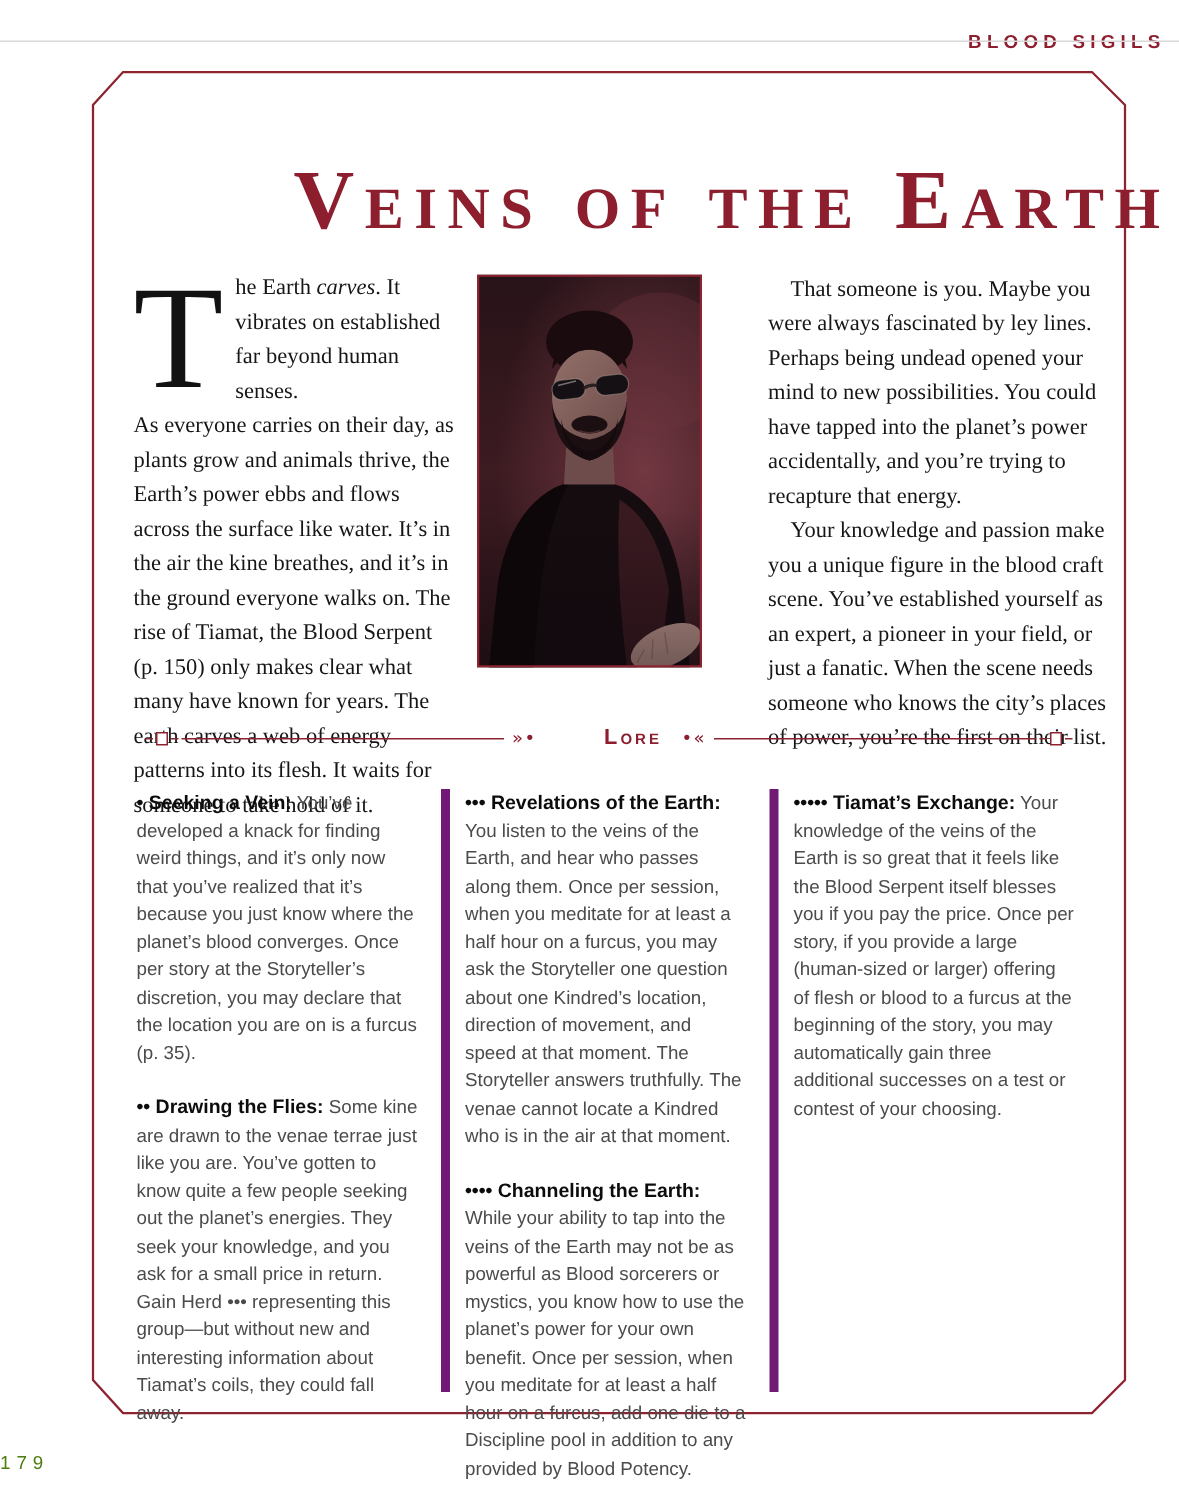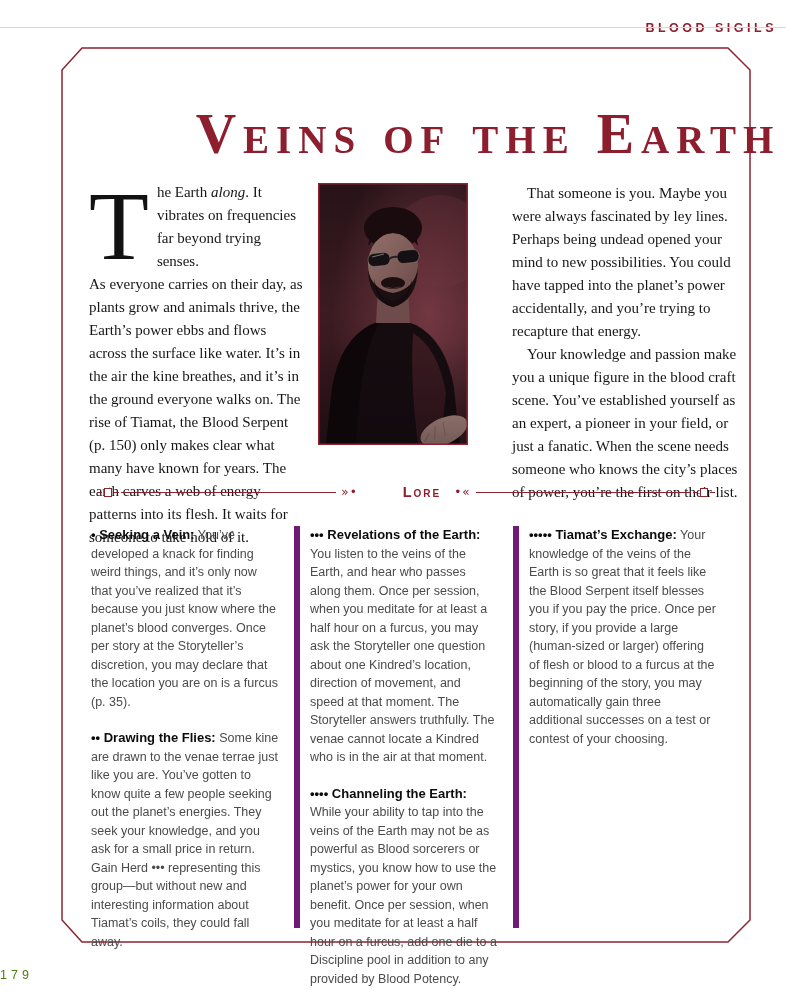--- a/index.html
+++ b/index.html
@@ -62,21 +62,21 @@
   <div class="head-rule"></div>
 
   <svg class="frame-svg" width="786" height="1000" viewBox="0 0 786 1000" aria-hidden="true">
     <polygon points="82,48 728,48 750,70 750,920 728,942 82,942 62,920 62,70" fill="none" stroke="#8e2330" stroke-width="1.5"></polygon>
   </svg>
 
   <h1 class="title">Veins of the Earth</h1>
 
   <div class="intro-left">
     <span class="dropcap">T</span>
-    <p><span>he Earth </span><i>along</i><span>. It vibrates on frequencies far beyond trying senses.</span></p>
+    <p><span>he Earth </span><i>carves</i><span>. It vibrates on established far beyond human senses.</span></p>
     <p>As everyone carries on their day, as plants grow and animals thrive, the Earth’s power ebbs and flows across the surface like water. It’s in the air the kine breathes, and it’s in the ground everyone walks on. The rise of Tiamat, the Blood Serpent (p. 150) only makes clear what many have known for years. The earth carves a web of energy patterns into its flesh. It waits for someone to take hold of it.</p>
   </div>
 
   <svg class="portrait" viewBox="0 0 150 262" role="img" aria-label="Painterly portrait of a bearded man with an undercut, wearing dark sunglasses and a dark jacket against a deep red background">
     <defs>
       <linearGradient id="bgg" x1="0" y1="0" x2="0" y2="1">
         <stop offset="0" stop-color="#271318"></stop>
         <stop offset="0.5" stop-color="#3c1b21"></stop>
         <stop offset="1" stop-color="#2b141a"></stop>
       </linearGradient>

